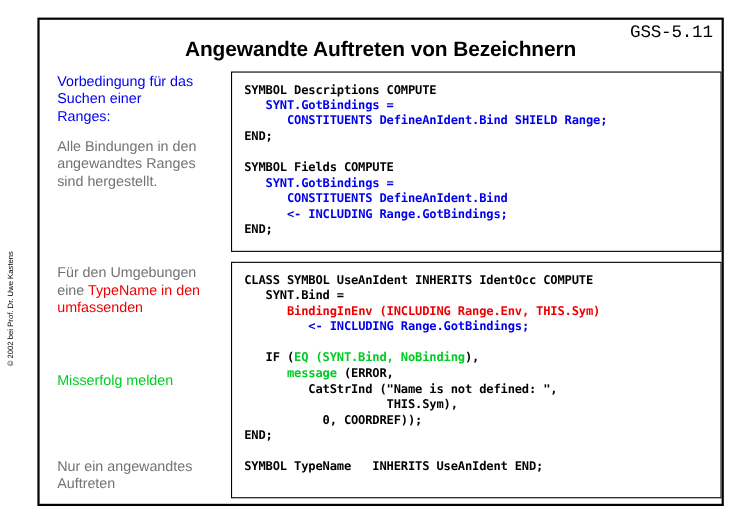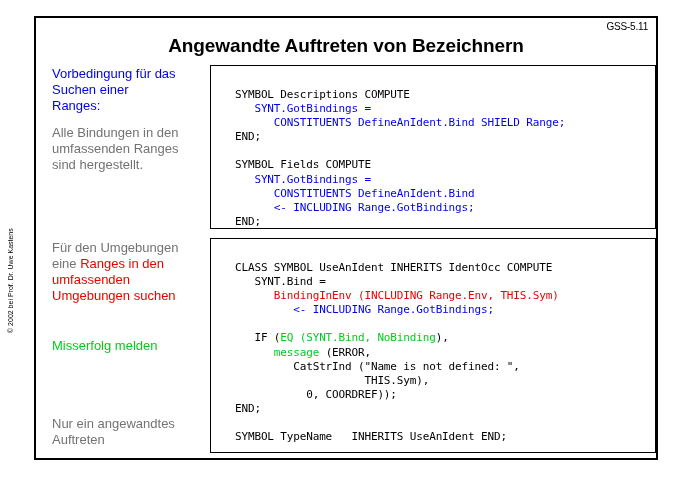--- a/index.html
+++ b/index.html
@@ -25,23 +25,24 @@
     border: 2px solid #000000;
     box-sizing: border-box;
     background: #ffffff;
   }
 
   
   #slide-id {
     position: absolute;
     right: 8px;
     top: 3px;
-    font-size: 10px;
+    font-size: 16px;
     color: #000000;
     letter-spacing: -0.2px;
+    font-family: Liberation Mono, monospace;
   }
   #slide-title {
     position: absolute;
     left: 0;
     right: 0;
     top: 17px;
     text-align: center;
     font-size: 19px;
     font-weight: bold;
     color: #000000;
@@ -78,25 +79,25 @@
   
   .code-box {
     position: absolute;
     border: 1.5px solid #000000;
     box-sizing: border-box;
     background: #ffffff;
     padding: 5px 6px 5px 7px;
     overflow: hidden;
   }
   .code-box pre {
-    margin: 17px;
+    margin: 4px;
     font-family: "DejaVu Sans Mono", "Liberation Mono", monospace;
     font-size: 11px;
     line-height: 14.1px;
-    font-weight: normal;
+    font-weight: bold;
     color: #000000;
     white-space: pre;
     letter-spacing: -0.15px;
   }
   .code-line { display: block; min-height: 14.1px; }
 
   #code-box-1 { left: 174px; top: 47px; width: 446px; height: 164px; }
   #code-box-2 { left: 174px; top: 220px; width: 446px; height: 215px; }
 
   #notes-1 { left: 16px; top: 48px; }
@@ -114,31 +115,30 @@
   <div id="slide-title">Angewandte Auftreten von Bezeichnern</div>
 
   <div class="note-col" id="notes-1">
     <p>
       <span class="c-blue">Vorbedingung für das</span><br>
       <span class="c-blue">Suchen einer</span><br>
       <span class="c-blue">Ranges:</span>
     </p>
     <p>
       <span class="c-black">Alle Bindungen in den</span><br>
-      <span class="c-black">umfassenden Ranges</span><br>
+      <span class="c-black">angewandtes Ranges</span><br>
       <span class="c-black">sind hergestellt.</span>
     </p>
   </div>
 
   <div class="note-col" id="notes-2">
     <p>
       <span class="c-black">Für den Umgebungen</span><br>
-      <span class="c-black">eine </span><span class="c-red">Ranges in den</span><br>
+      <span class="c-black">eine </span><span class="c-red">TypeName in den</span><br>
       <span class="c-red">umfassenden</span><br>
-      <span class="c-red">Umgebungen suchen</span>
     </p>
   </div>
 
   <div class="note-col" id="notes-4">
     <p>
       <span class="c-black">Nur ein angewandtes</span><br>
       <span class="c-black">Auftreten</span>
     </p>
   </div>
 

